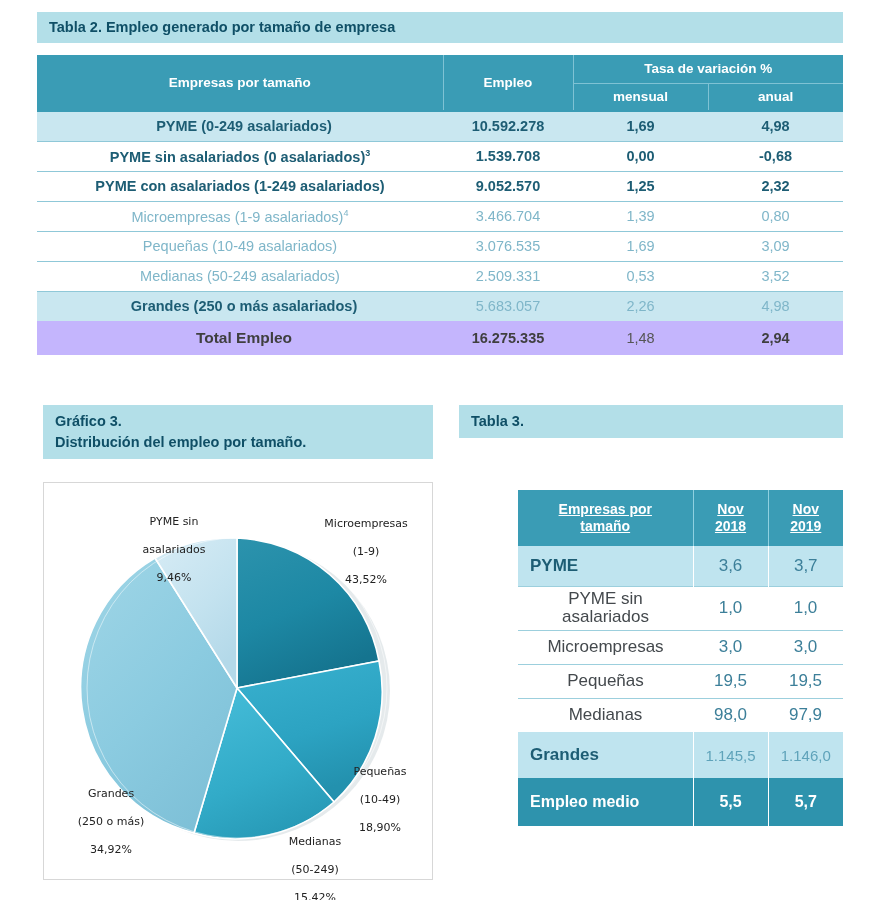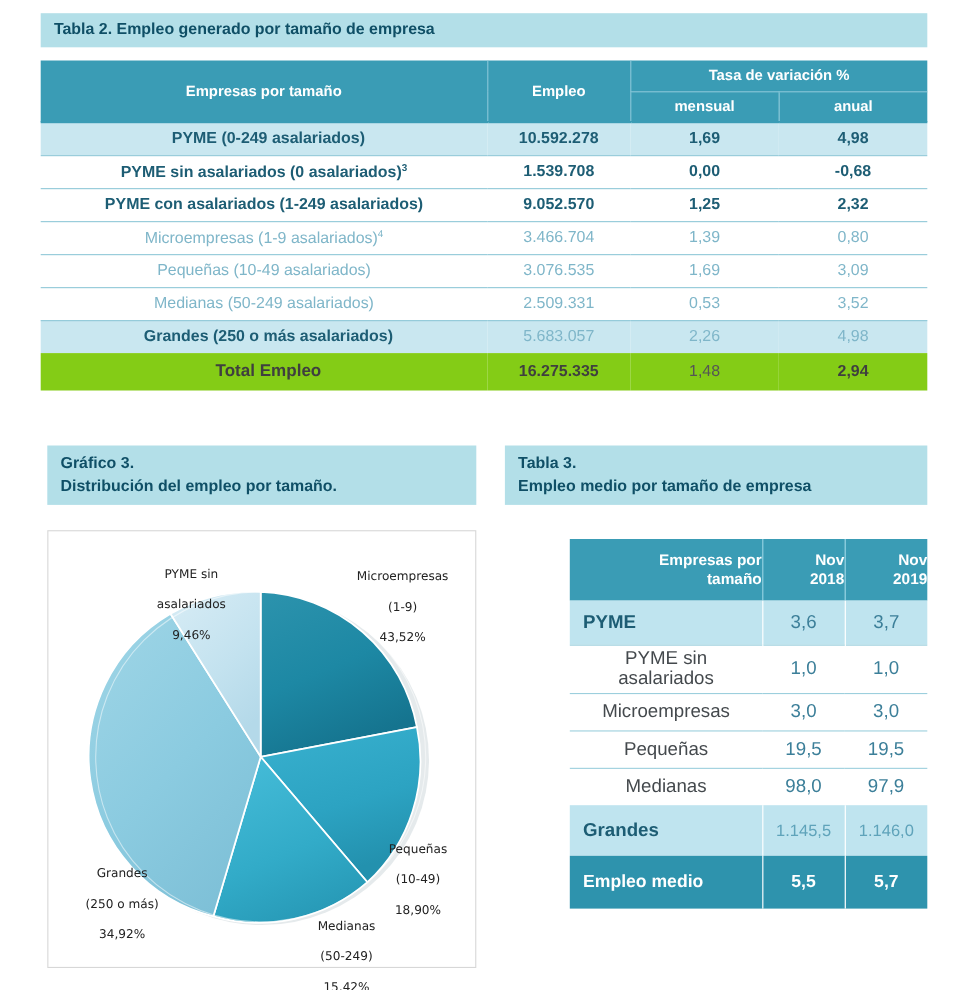--- a/index.html
+++ b/index.html
@@ -46,21 +46,21 @@
     font-size: 14.5px;
     color: #2d6e85;
     vertical-align: middle;
   }
   .t2 td.lbl { text-align: center; padding-left: 8px; color:#2a6c83; }
   .t2 td.num { text-align: center; }
   .t2 .rule-top td { border-top: 2px solid #3a9cb5; }
   .t2 .rule-thin td { border-top: 1px solid #8fc8d8; }
   .t2 .bold td { font-weight: bold; color:#1d5d74; }
   .t2 .bg-lt td { background: #c9e7f0; }
-  .t2 .bg-gray td { background: #84cc16; color:#4a4a4a; }
+  .t2 .bg-gray td { background: #c4b5fd; color:#4a4a4a; }
   .t2 .bg-gray td.num { color:#555; }
   .t2 .bg-gray td.strong { font-weight: bold; color: #3f3f3f; }
   .t2 .indent1 { padding-left: 0 !important; text-align: center !important; }
   .t2 .light td { color:#7fb6c9; }
   sup { font-size: 9px; vertical-align: super; }
 
   
   #g3-banner { position:absolute; left:43px; top:405px; width:390px; }
   #t3-banner { position:absolute; left:459px; top:405px; width:384px; }
   .banner.two-line { line-height: 21px; padding-top:6px; padding-bottom:6px; }
@@ -82,22 +82,22 @@
     line-height: 14px;
     white-space: pre-line;
   }
 
   
   #t3-wrap { position:absolute; left:518px; top:490px; width:325px; }
   table.t3 { width:325px; border-collapse: collapse; table-layout: fixed; }
   table.t3 th, table.t3 td { padding:0; }
   .t3 .hd {
     background:#3a9cb5; color:#fff; font-weight:bold;
-    font-size:14px; text-align:right; vertical-align:middle;
-    height: 56px; line-height:17px;
+    font-size:14px; text-align:center; vertical-align:middle;
+    height: 56px; line-height:17px;text-decoration:underline;
   }
   .t3 .hd.vline { border-left: 1px solid #8fd0e0; }
   .t3 td { font-size:17px; color:#44494d; vertical-align:middle; }
   .t3 td.num { text-align:center; color:#3c7f99; }
   .t3 td.lbl { text-align:center; }
   .t3 tr.r td { border-top: 1px solid #9ccfdd; }
   .t3 tr.pyme td { background:#bfe4ef; height:40px; }
   .t3 tr.pyme td.lbl { font-weight:bold; color:#1d5d74; text-align:left; padding-left:12px; }
   .t3 tr.pyme td.num { color:#3c7f99; font-size:17px;text-align:center; }
   .t3 tr.two td { height:44px; line-height:18px; }
@@ -188,21 +188,20 @@
       </tbody>
     </table>
   </div>
 
   <div id="g3-banner" class="banner two-line">
     <div>Gráfico 3.</div>
     <div>Distribución del empleo por tamaño.</div>
   </div>
   <div id="t3-banner" class="banner two-line">
     <div>Tabla 3.</div>
-    <div>Empleo medio por tamaño de empresa</div>
   </div>
 
   <div id="chart-panel">
     <svg id="pie-stage" viewBox="0 0 390 398">
       <defs>
         <linearGradient id="gMicro" x1="0" y1="0" x2="0.4" y2="1">
           <stop offset="0%" stop-color="#2c93ad"></stop>
             <stop offset="55%" stop-color="#1d88a4"></stop>
             <stop offset="100%" stop-color="#15748f"></stop>
         </linearGradient>

